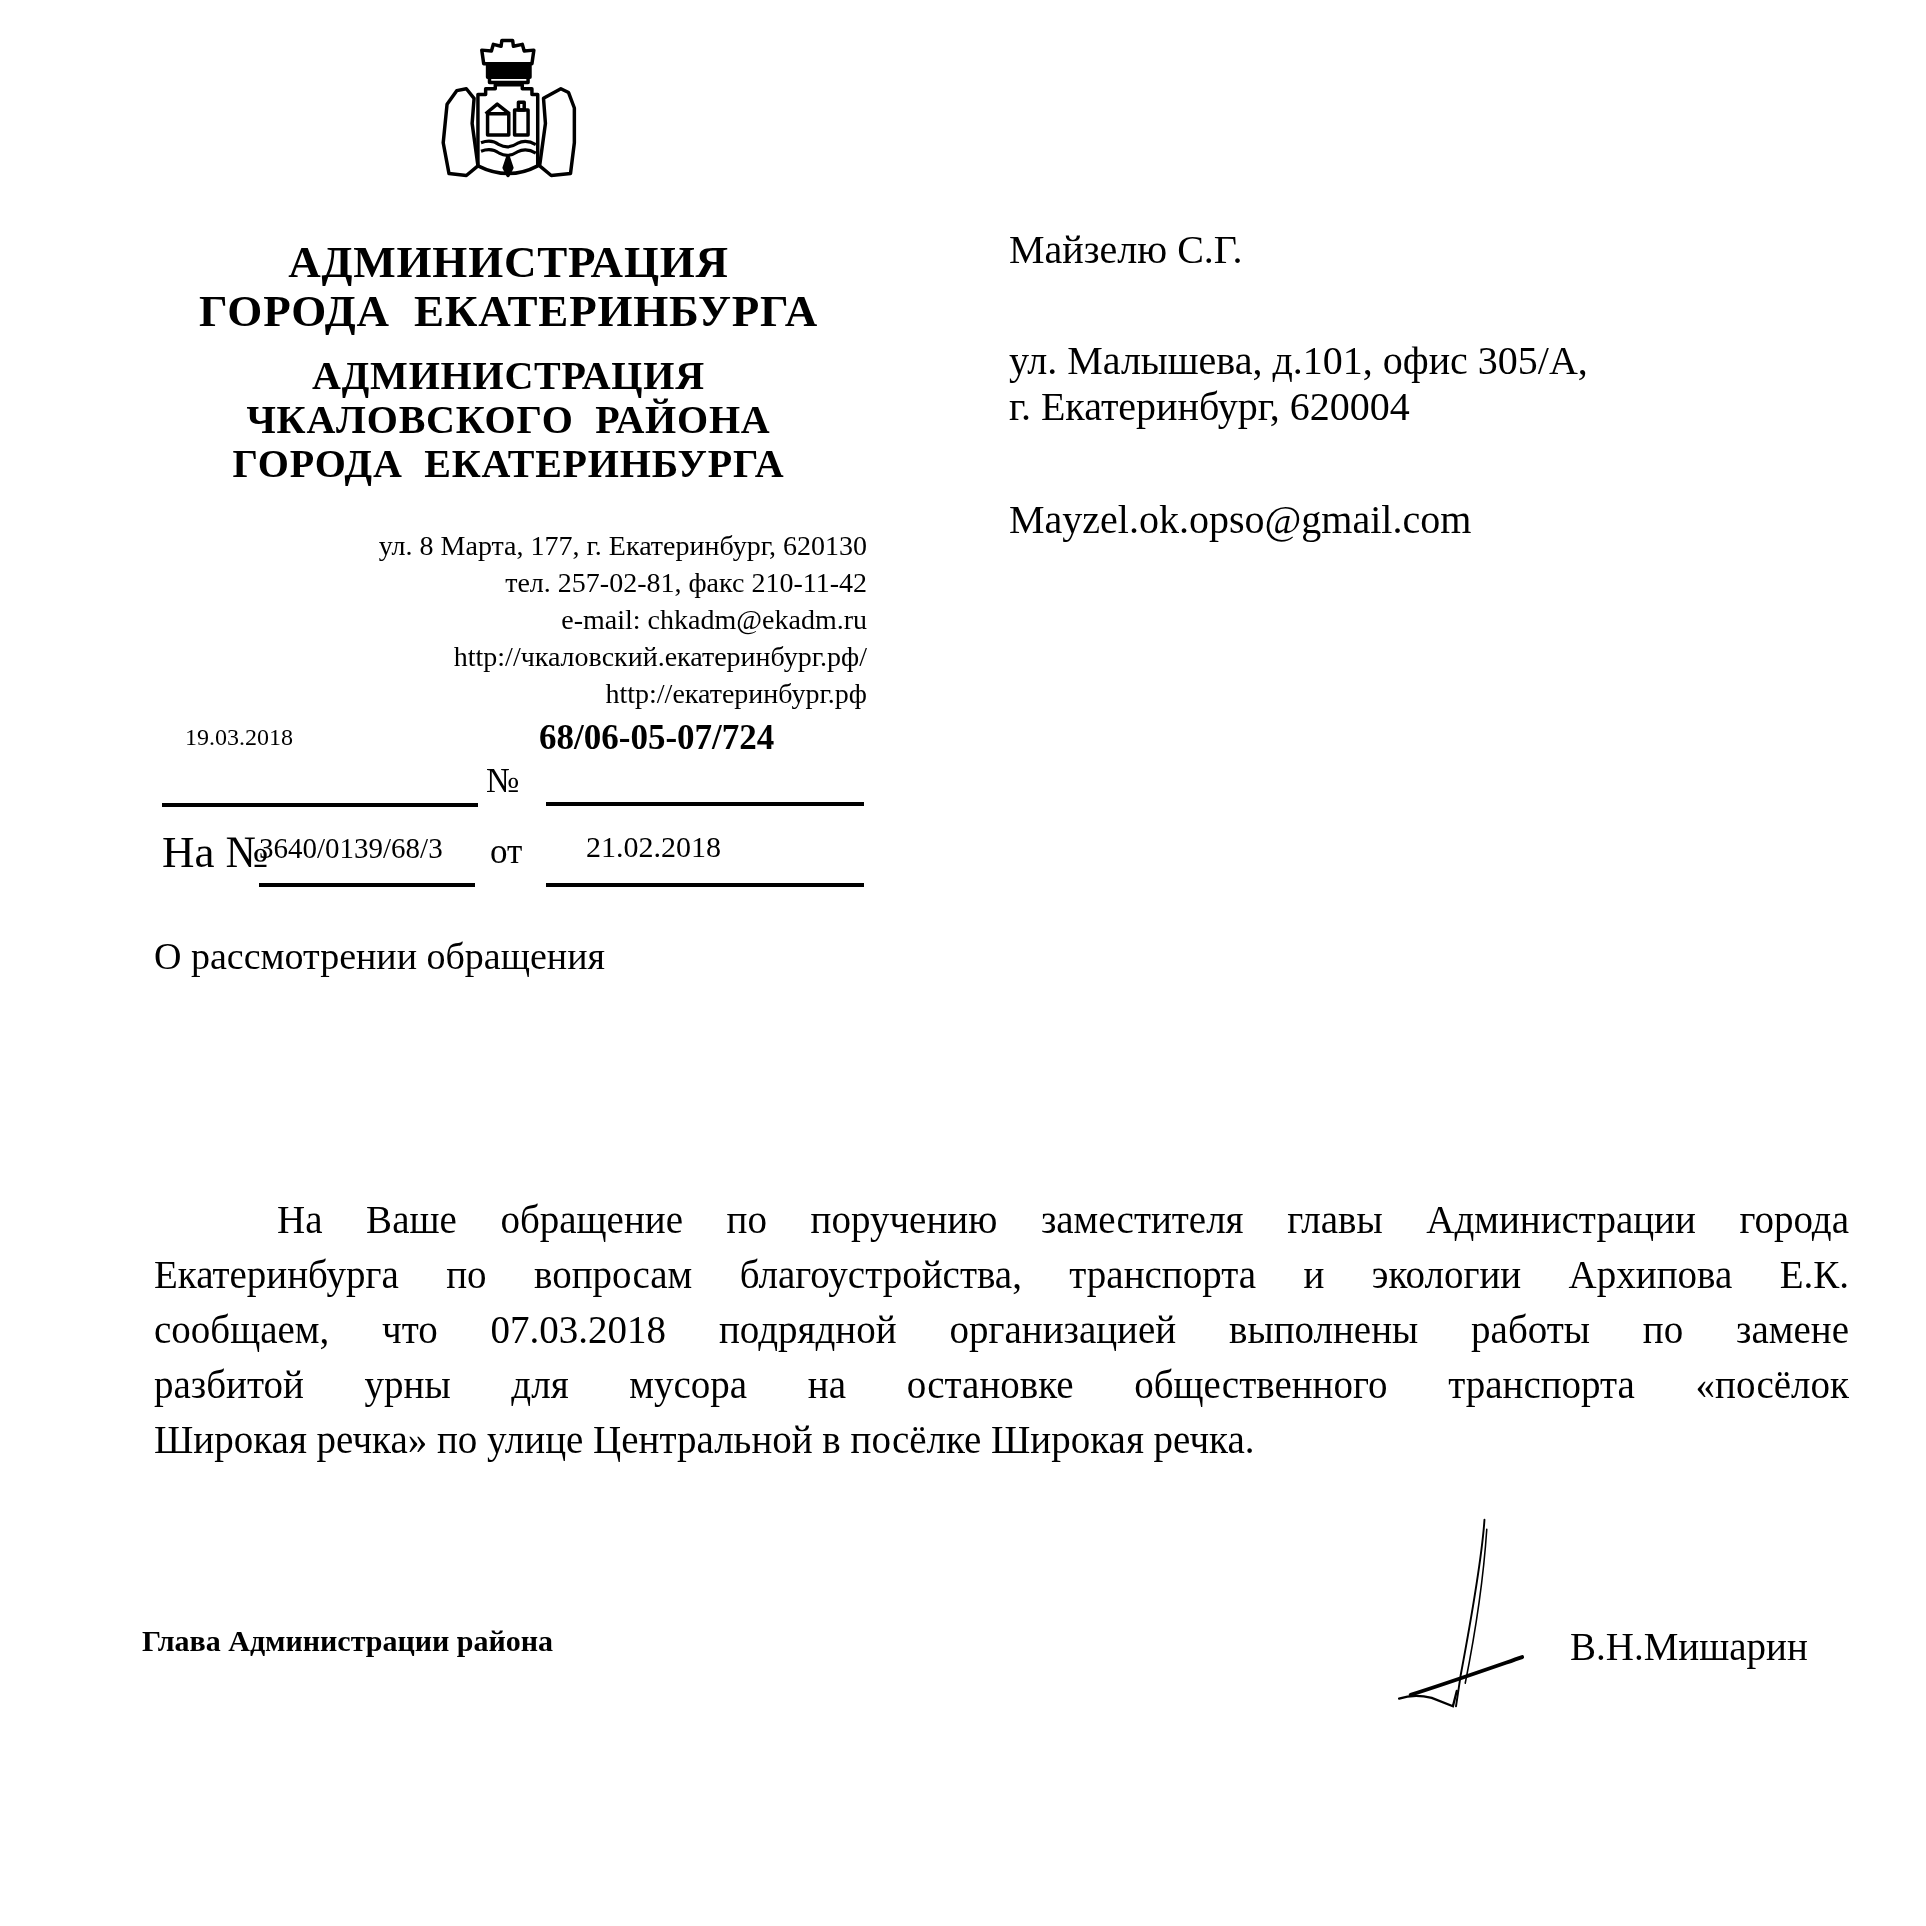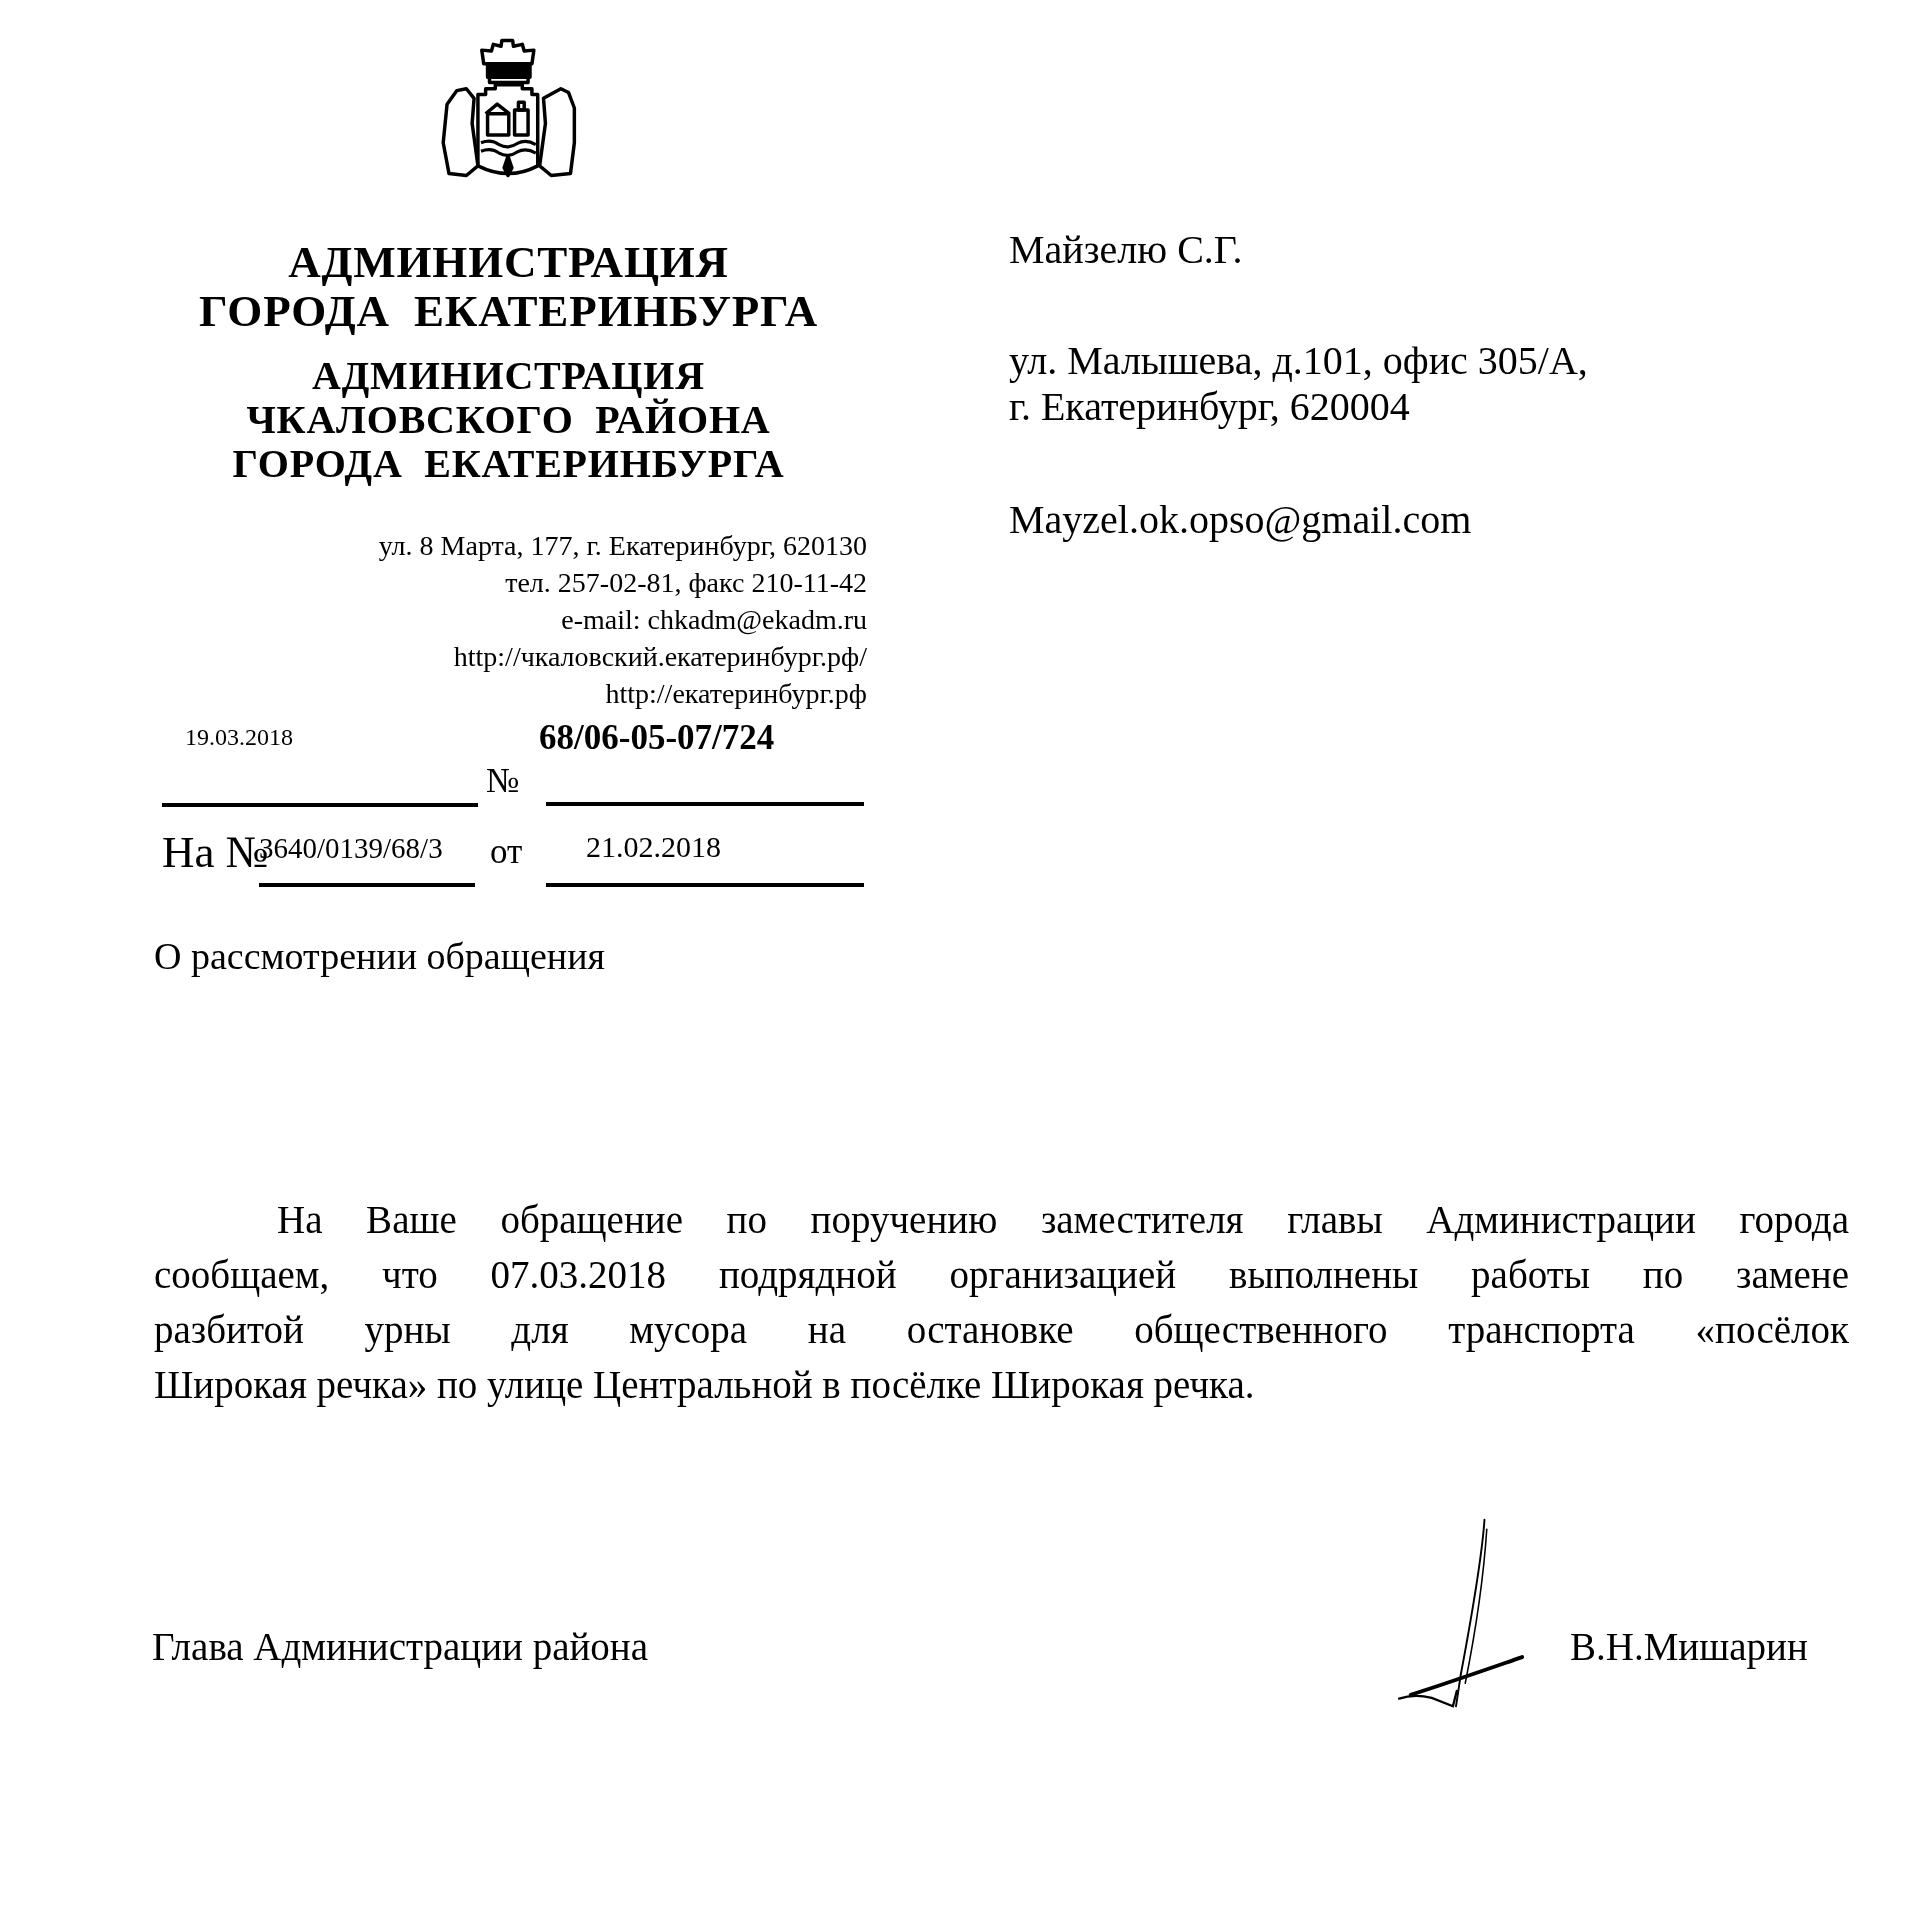--- a/index.html
+++ b/index.html
@@ -33,21 +33,21 @@
   .subject { left: 154px; top: 934px; font-size: 38px; white-space: nowrap; }
 
   .body-text {
     left: 154px; top: 1192px; width: 1695px; font-size: 39px; line-height: 55px;
     text-align: justify; text-indent: 123px;
   }
   .body-text .line { display: block; text-align-last: justify; text-indent: 0; white-space: nowrap; }
   .body-text .line.first { padding-left: 123px; }
   .body-text .line.last { text-align-last: left; }
 
-  .sign-title { left: 152px; top: 1624px; font-size: 39px; white-space: nowrap; }
+  .sign-title { left: 142px; top: 1624px; font-size: 30px; white-space: nowrap; font-weight: bold; }
   .sign-name { left: 1570px; top: 1624px; font-size: 39px; white-space: nowrap; }
   .signature { left: 1395px; top: 1514px; width: 162px; height: 200px; }
 </style>
 </head>
 <body>
 
 <div class="abs emblem">
   <svg viewBox="0 0 500 420" width="193" height="162" fill="none" stroke="#000" stroke-width="9" stroke-linejoin="round">
 
     <path d="M165 95 L160 60 L185 62 L190 45 L210 50 L212 35 L240 35 L242 50 L265 45 L270 62 L295 60 L290 95 Z" fill="#fff"></path>
@@ -107,20 +107,21 @@
   <div>ул. Малышева, д.101, офис 305/А,</div>
   <div>г. Екатеринбург, 620004</div>
   <div class="gap2"></div>
   <div>Mayzel.ok.opso@gmail.com</div>
 </div>
 
 <div class="abs subject">О рассмотрении обращения</div>
 
 <div class="abs body-text">
   <span class="line first">На Ваше обращение по поручению заместителя главы Администрации города</span>
+  <span class="line">Екатеринбурга по вопросам благоустройства, транспорта и экологии Архипова Е.К.</span>
   <span class="line">сообщаем, что 07.03.2018 подрядной организацией выполнены работы по замене</span>
   <span class="line">разбитой урны для мусора на остановке общественного транспорта «посёлок</span>
   <span class="line last">Широкая речка» по улице Центральной в посёлке Широкая речка.</span>
 </div>
 
 <div class="abs sign-title">Глава Администрации района</div>
 <div class="abs signature">
   <svg viewBox="0 0 420 520" width="162" height="200" fill="none" stroke="#000" stroke-linecap="round">
     <path d="M232 15 C225 120 200 260 170 420 L158 500" stroke-width="5"></path>
     <path d="M238 40 C230 160 210 300 182 440" stroke-width="4"></path>

